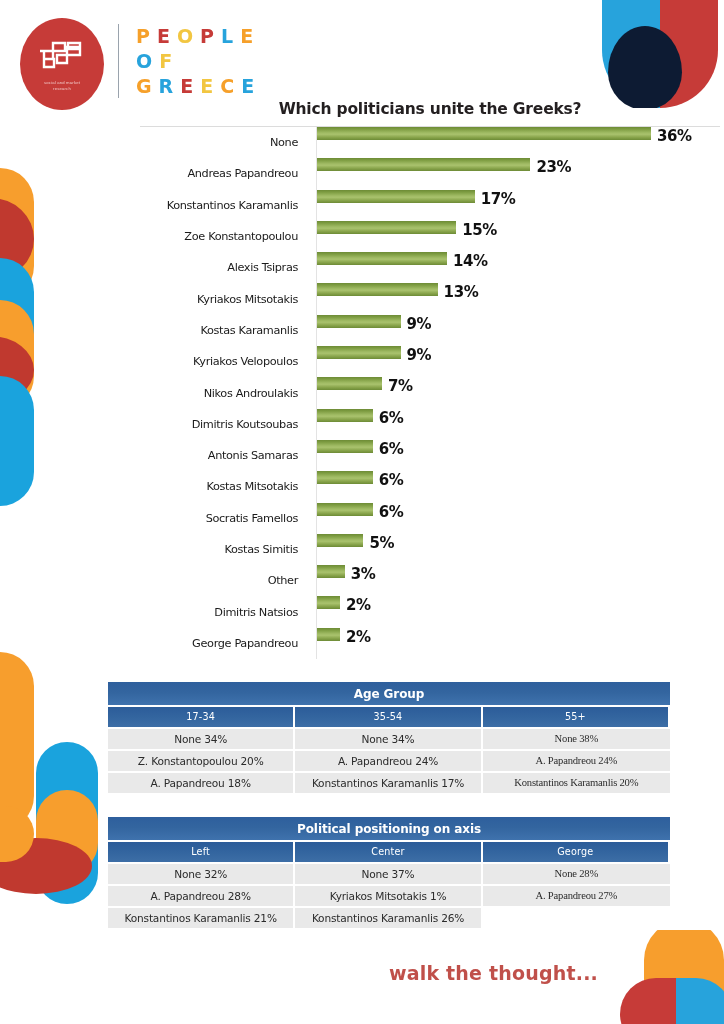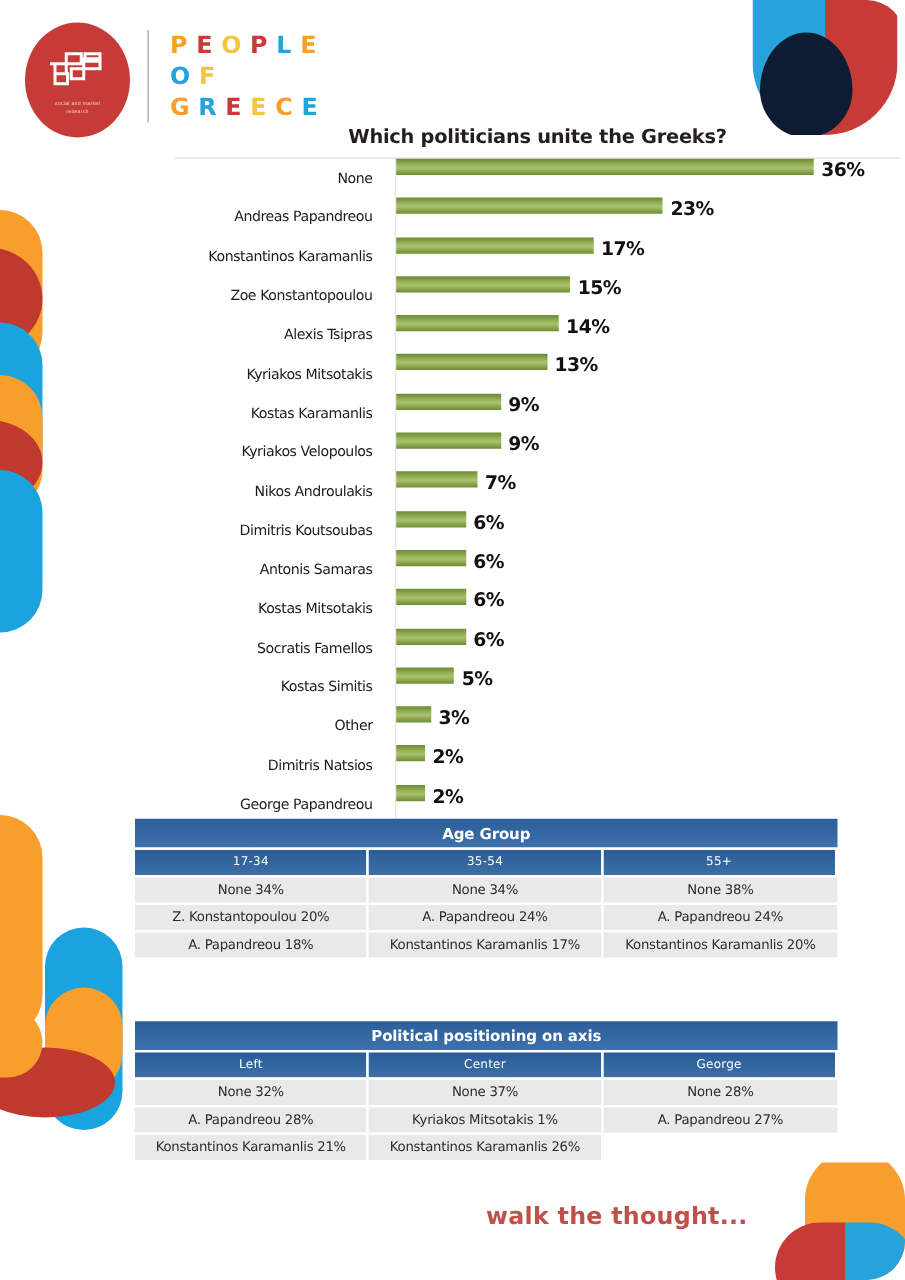--- a/index.html
+++ b/index.html
@@ -7,21 +7,20 @@
     width: 724px; height: 1024px;
     background: #ffffff;
     font-family: "Liberation Sans", sans-serif;
     overflow: hidden;
   }
   #page {
     position: relative;
     width: 724px; height: 1024px;
     background: #ffffff;
     overflow: hidden;
-    border-radius: 31px;
   }
   .pill { position: absolute; border-radius: 40px; }
   .oval { position: absolute; border-radius: 50%; }
 
   
   #tr-wrap { position: absolute; top: 0; left: 602px; width: 116px; height: 108px; overflow: hidden; }
   #tr-blue { position: absolute; left: 0; top: -40px; width: 58px; height: 148px;
              background: #27a3dc; border-bottom-left-radius: 58px; }
   #tr-red  { position: absolute; left: 58px; top: -40px; width: 58px; height: 148px;
              background: #c63b38; border-bottom-right-radius: 58px; }
@@ -79,21 +78,21 @@
   .tbl-grid { display: grid; grid-template-columns: 1fr 1fr 1fr; }
   .th { height: 20px; line-height: 20px; text-align: center; color: #fff;
         font-size: 9.6px; font-weight: 400;
         background: linear-gradient(to bottom, #2c5c99 0%, #33659f 50%, #3d6ea6 100%);
         border-right: 2px solid #fff; letter-spacing: 0.2px; }
   .th:last-child { border-right: none; }
   .td { min-height: 22px; display: flex; align-items: center; justify-content: center;
         text-align: center; font-size: 10.6px; color: #2b2b2b; padding: 3px 4px;
         background: #e9e9e9; border-right: 2px solid #fff; border-top: 2px solid #fff;
         line-height: 1.15; letter-spacing: -0.2px; }
-  .td:nth-child(3n) { border-right: none; }
+  .td:nth-child(3n) { border-right: none; font-family: Liberation Serif, serif; }
 
   #tagline { position: absolute; left: 0; right: 54px; top: 962px; text-align: right;
              padding-right: 72px; font-size: 19px; font-weight: 700; color: #c0504a;
              font-family: "DejaVu Sans", sans-serif; letter-spacing: 0.2px; }
 </style>
 </head>
 <body>
 
 <div id="page">
 
@@ -258,21 +257,21 @@
       </div>
       <div class="row">
         <div class="cat-label">George Papandreou</div>
         <div class="bar-area">
           <div class="bar" style="width: 23px;"></div>
           <div class="bar-val">2%</div>
         </div>
       </div>
     </div>
 
-  <div class="tbl" id="tbl-0" style="top:655px;">
+  <div class="tbl" id="tbl-0" style="top:682px;">
       <div class="tbl-title">Age Group</div>
       <div class="tbl-grid">
         <div class="th">17-34</div>
         <div class="th">35-54</div>
         <div class="th">55+</div>
         <div class="td">None 34%</div>
         <div class="td">None 34%</div>
         <div class="td">None 38%</div>
         <div class="td">Z. Konstantopoulou 20%</div>
         <div class="td">A. Papandreou 24%</div>

